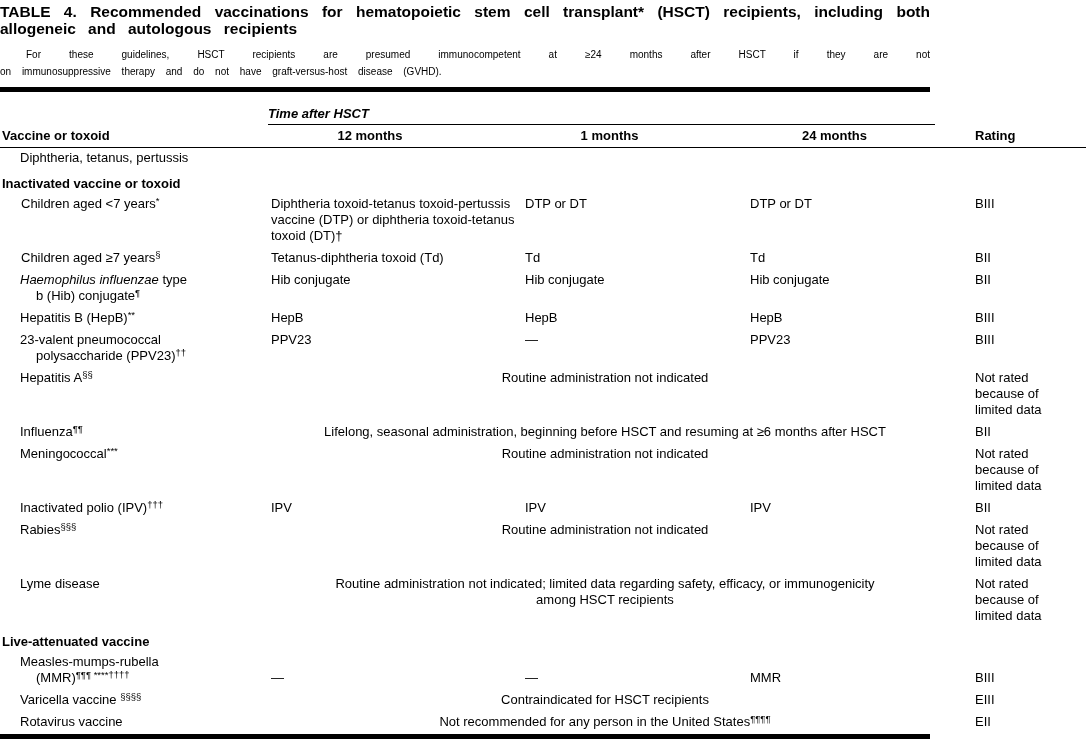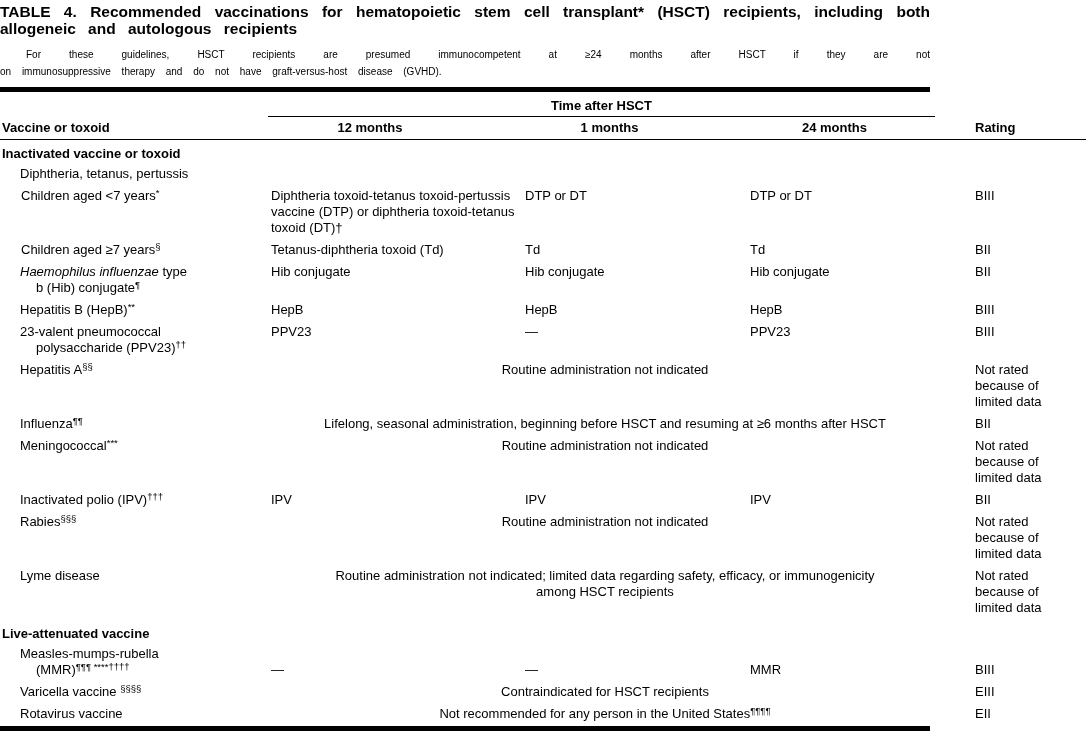--- a/index.html
+++ b/index.html
@@ -21,21 +21,21 @@
   .rule-thick { height:5px; background:#000; }
   .rule-top { margin-top:7px; }
 
   
   table { border-collapse:collapse; width:1086px; table-layout:fixed;
           font-size:13px; line-height:16px; }
   td, th { vertical-align:top; }
 
   thead .span-cell-head { padding:0; }
   .span-wrap { margin-right:37px; border-bottom:1.5px solid #000;
-               text-align:center; font-weight:bold; padding:6px 0 2px; }
+               font-weight:bold; padding:14px 0 2px;font-style:italic; }
   thead th { font-weight:bold; vertical-align:bottom;
              padding:3px 0 3px; border-bottom:1.5px solid #000; text-align:left; }
   th.vaccine-h { padding-left:2px; }
   th.month-h { text-align:center; padding-right:50px; }
   th.rating-h { padding-left:3px; }
 
   tbody td { padding:2px 4px 4px 0; }
   .section-head { font-weight:bold; padding:6px 0 2px 2px; }
   .vaccine.ind1 { padding-left:20px; }
   .vaccine.ind1 .cont { padding-left:16px; }
@@ -83,28 +83,28 @@
       <tr>
         <th class="vaccine-h">Vaccine or toxoid</th>
         <th class="month-h">12 months</th>
         <th class="month-h">1 months</th>
         <th class="month-h">24 months</th>
         <th class="rating-h">Rating</th>
       </tr>
     </thead>
     <tbody id="tbody">
         <tr>
-          <td class="section-head" colspan="5">Inactivated vaccine or toxoid</td>
-        </tr>
-        <tr>
           <td class="vaccine ind1">
             <div>Diphtheria, tetanus, pertussis</div>
           </td>
           <td colspan="3"></td>
           <td class="rating"></td>
+        </tr>
+        <tr>
+          <td class="section-head" colspan="5">Inactivated vaccine or toxoid</td>
         </tr>
         <tr>
           <td class="vaccine ind2">
             <div>Children aged &lt;7 years<sup>*</sup></div>
           </td>
           <td class="datacell">Diphtheria toxoid-tetanus toxoid-pertussis vaccine (DTP) or diphtheria toxoid-tetanus toxoid (DT)†</td>
           <td class="datacell">DTP or DT</td>
           <td class="datacell">DTP or DT</td>
           <td class="rating">BIII</td>
         </tr>

